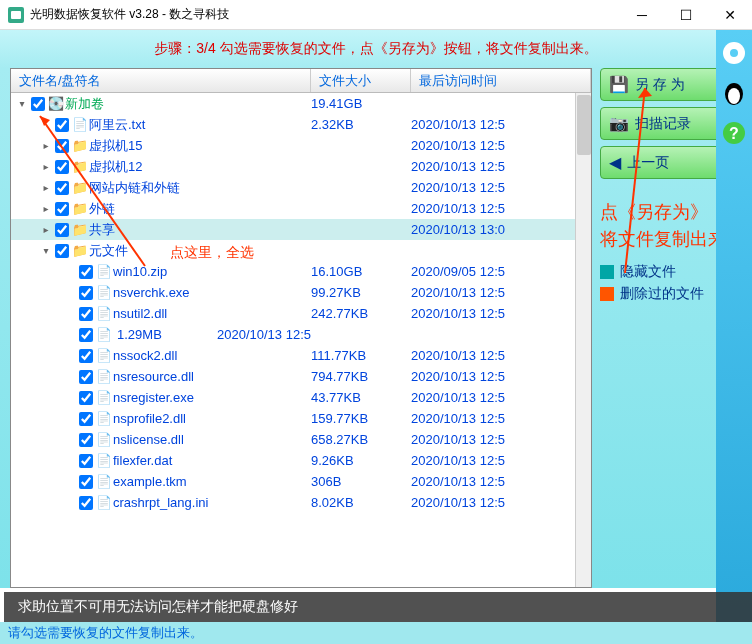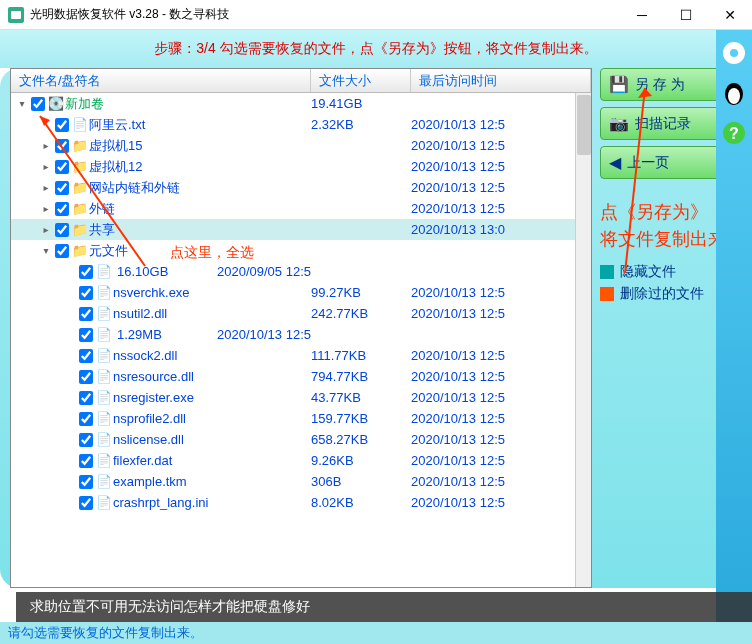--- a/index.html
+++ b/index.html
@@ -2,21 +2,21 @@
 <html><head>
 <meta charset="utf-8">
 <style>
 * { margin: 0; padding: 0; box-sizing: border-box; font-family: "Microsoft YaHei", sans-serif; }
 body { width: 752px; height: 644px; background: #fff; overflow: hidden; position: relative; }
 .titlebar { height: 30px; background: #fff; border-bottom: 1px solid #ddd; display: flex; align-items: center; padding-left: 8px; font-size: 12px; }
 .titlebar .app-icon { width: 16px; height: 16px; margin-right: 6px; }
 .titlebar .tb-controls { margin-left: auto; display: flex; }
 .titlebar .tb-btn { width: 44px; height: 30px; display: flex; align-items: center; justify-content: center; font-size: 14px; cursor: pointer; }
 .step-bar { text-align: center; color: #d00; font-size: 14px; padding: 10px 0; background: linear-gradient(to bottom, #c3f5f9, #a5ecf2); }
-.main { display: flex; padding: 0 10px; height: 520px; background: linear-gradient(to bottom, #a5ecf2, #7de2ea); position: relative; border-radius: 19px; }
+.main { display: flex; padding: 0 10px; height: 520px; background: linear-gradient(to bottom, #a5ecf2, #7de2ea); position: relative; }
 .file-panel { flex: 1; background: #fff; border: 1px solid #888; display: flex; flex-direction: column; overflow: hidden; }
 .col-header { display: flex; background: linear-gradient(to bottom, #fff, #e8e8e8); border-bottom: 1px solid #bbb; height: 24px; align-items: center; color: #0066dd; font-size: 13px; }
 .col-header .col { padding: 0 8px; border-right: 1px solid #ccc; height: 100%; display: flex; align-items: center; }
 .col1 { width: 300px; }
 .col2 { width: 100px; }
 .col3 { flex: 1; font-family: Liberation Serif, serif; }
 .file-list { flex: 1; overflow: hidden; position: relative; }
 .row { display: flex; align-items: center; height: 21px; font-size: 13px; color: #0044dd; padding-left: 4px; }
 .row .caret { width: 14px; text-align: center; color: #666; font-size: 10px; }
 .row .cb { width: 14px; height: 14px; margin: 0 2px; }
@@ -29,21 +29,21 @@
 .row.selected { background: #cceeee; }
 .sidebar { width: 150px; padding-left: 8px; }
 .side-btn { display: flex; align-items: center; gap: 6px; background: linear-gradient(to bottom, #b5f2b5, #6edc6e); border: 1px solid #4a4; border-radius: 4px; padding: 6px 8px; margin-bottom: 6px; cursor: pointer; font-size: 14px; color: #003388; }
 .side-btn .sicon { font-size: 16px; }
 .legend { margin-top: 150px; font-size: 14px; color: #003388; }
 .legend .leg-item { display: flex; align-items: center; gap: 6px; margin: 4px 0; }
 .leg-sq { width: 14px; height: 14px; }
 .anno { position: absolute; color: #ff3300; font-size: 14px; pointer-events: none; }
 .anno-arrow { position: absolute; pointer-events: none; }
 .side-anno { color: #ff3300; font-size: 18px; line-height: 1.5; margin-top: 20px; }
-.bottom-bar { position: absolute; bottom: 22px; left: 16px; right: 0; height: 30px; background: rgba(50,50,50,0.85); color: #fff; display: flex; align-items: center; padding-left: 14px; font-size: 14px; }
+.bottom-bar { position: absolute; bottom: 22px; left: 4px; right: 0; height: 30px; background: rgba(50,50,50,0.85); color: #fff; display: flex; align-items: center; padding-left: 14px; font-size: 14px; }
 .status-bar { position: absolute; bottom: 0; left: 0; right: 0; height: 22px; background: #a0e8ee; color: #0066dd; font-size: 13px; padding: 2px 8px; }
 .right-toolbar { position: absolute; right: 0; top: 30px; bottom: 22px; width: 36px; background: linear-gradient(to bottom, #59cef5, #2aa9dc); display: flex; flex-direction: column; align-items: center; padding-top: 10px; gap: 14px; }
 .right-toolbar .rt-icon { width: 26px; height: 26px; cursor: pointer; }
 .folder-ic { color: #e6b800; }
 .file-ic { color: #888; }
 .scrollbar-v { position: absolute; right: 0; top: 0; bottom: 0; width: 16px; background: #f0f0f0; border-left: 1px solid #ccc; }
 .scrollbar-v .thumb { width: 14px; background: #ccc; margin: 1px; border-radius: 2px; }
 </style>
 </head>
 <body>
@@ -132,20 +132,21 @@
           <input type="checkbox" class="cb" checked="" style="">
           <span class="icon folder-ic">📁</span>
           <span class="name" style="width:218px">元文件</span>
           <span class="size"></span>
           <span class="time"></span>
         </div>
         <div class="row" style="padding-left: 52px;">
           <span class="caret">&nbsp;</span>
           <input type="checkbox" class="cb" checked="" style="">
           <span class="icon file-ic">📄</span>
+          <span class="name" style="width:194px">win10.zip</span>
           <span class="size">16.10GB</span>
           <span class="time">2020/09/05 12:5</span>
         </div>
         <div class="row" style="padding-left: 52px;">
           <span class="caret">&nbsp;</span>
           <input type="checkbox" class="cb" checked="" style="">
           <span class="icon file-ic">📄</span>
           <span class="name" style="width:194px">nsverchk.exe</span>
           <span class="size">99.27KB</span>
           <span class="time">2020/10/13 12:5</span>

